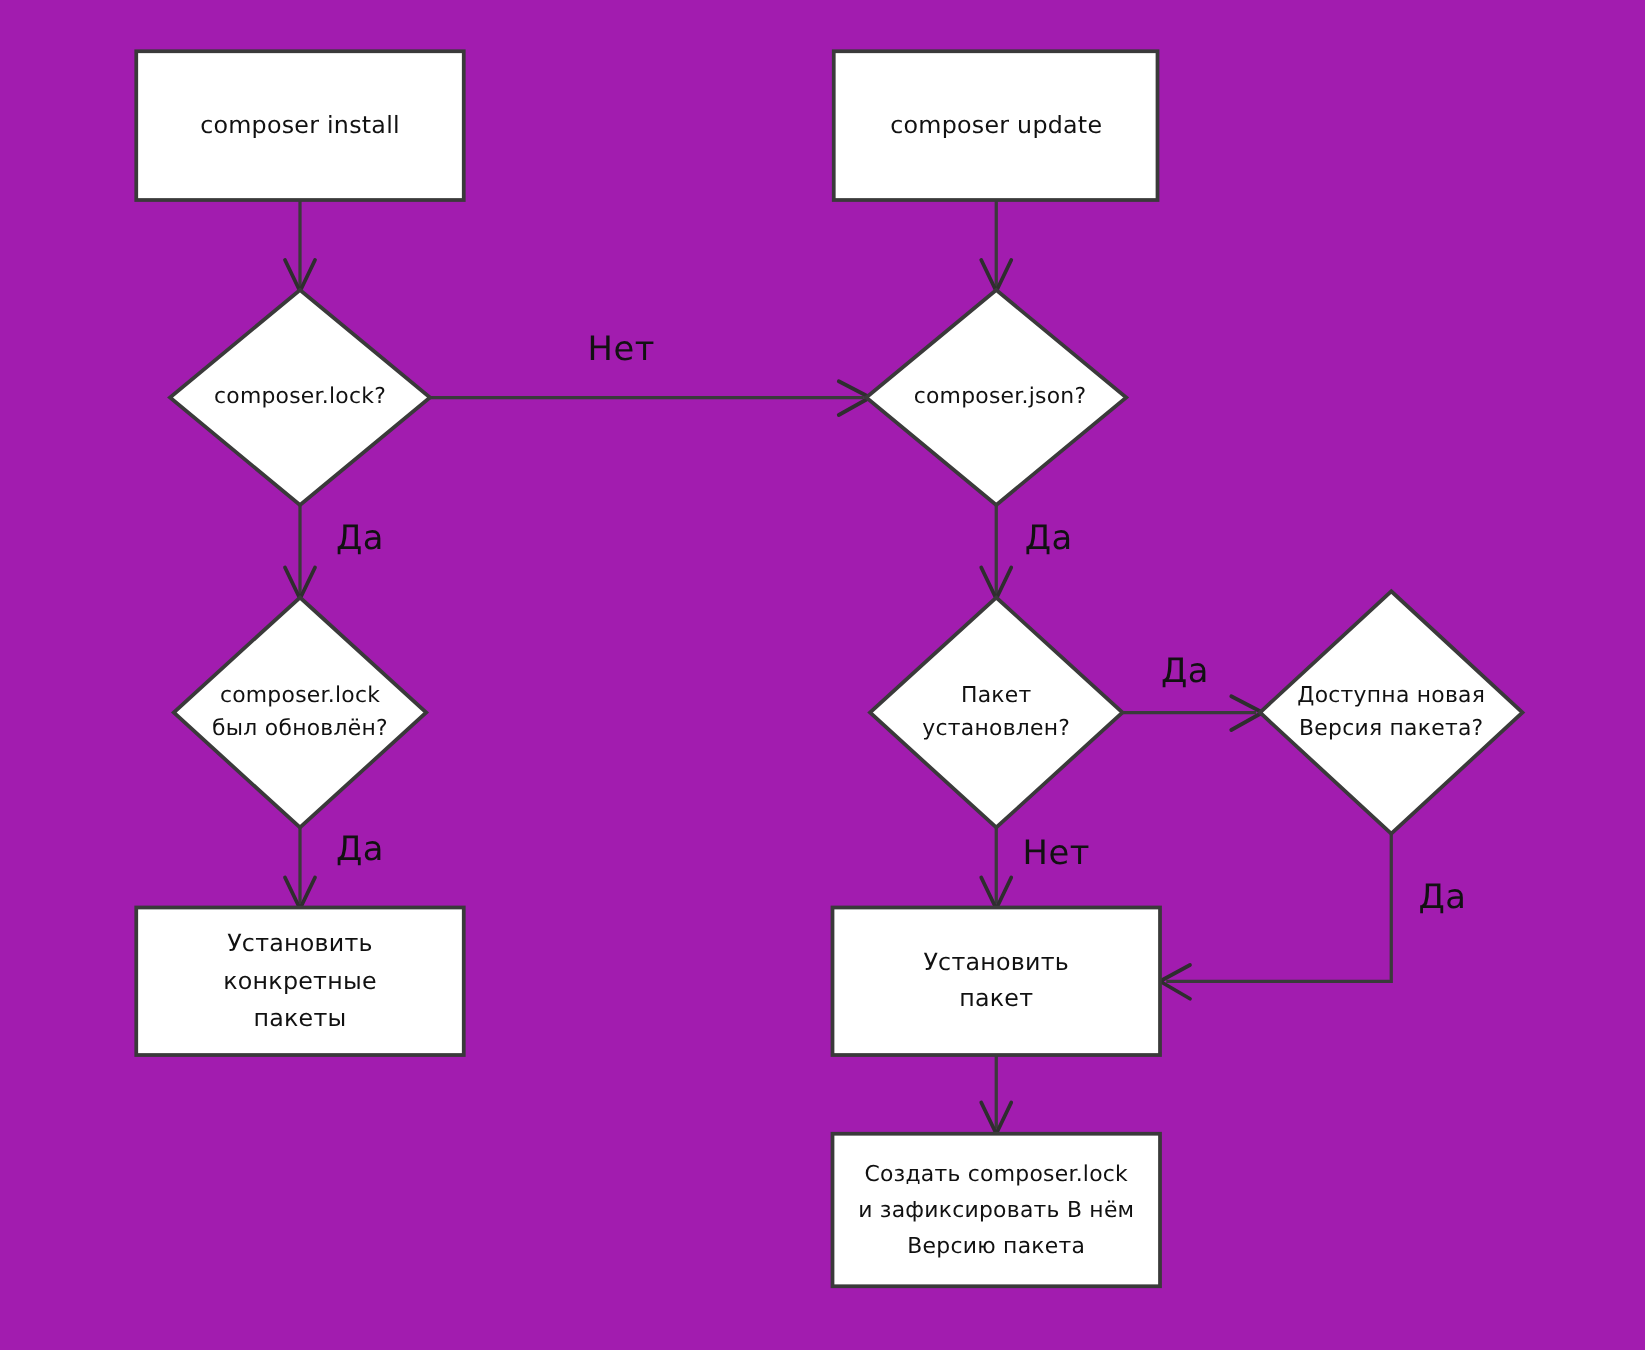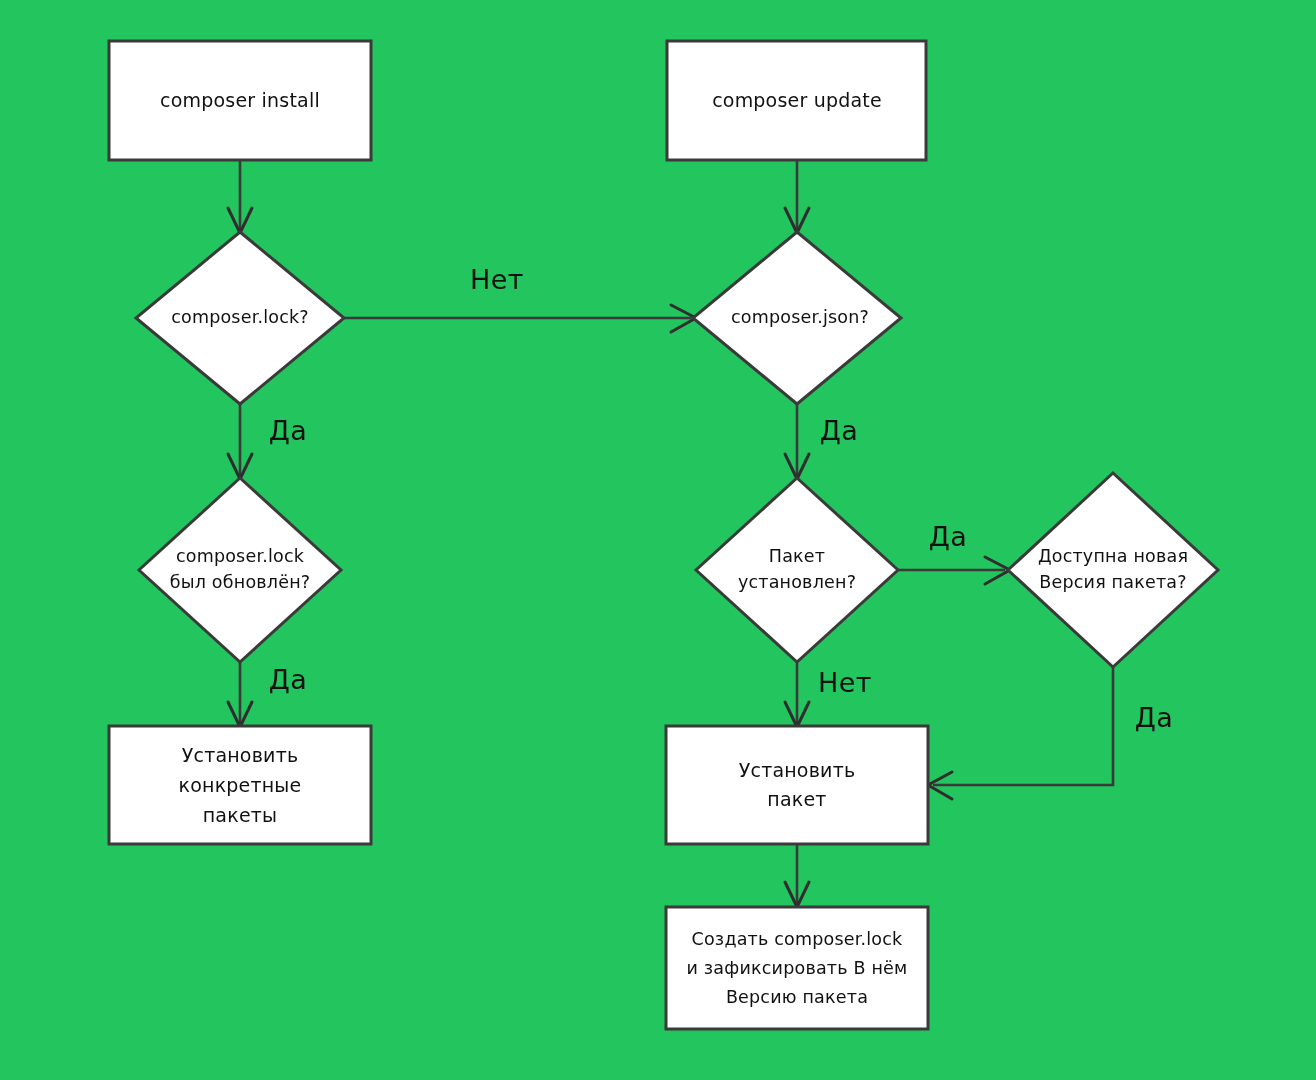--- a/index.html
+++ b/index.html
@@ -10,21 +10,21 @@
   body {
     width: 1316px;
     height: 1080px;
     font-family: "DejaVu Sans", sans-serif;
     overflow: hidden;
   }
   #canvas {
     position: relative;
     width: 1316px;
     height: 1080px;
-    background: #22c55e;
+    background: #a21caf;
   }
   svg#flow {
     position: absolute;
     top: 0;
     left: 0;
     width: 1316px;
     height: 1080px;
   }
   .shape-stroke {
     fill: #ffffff;

